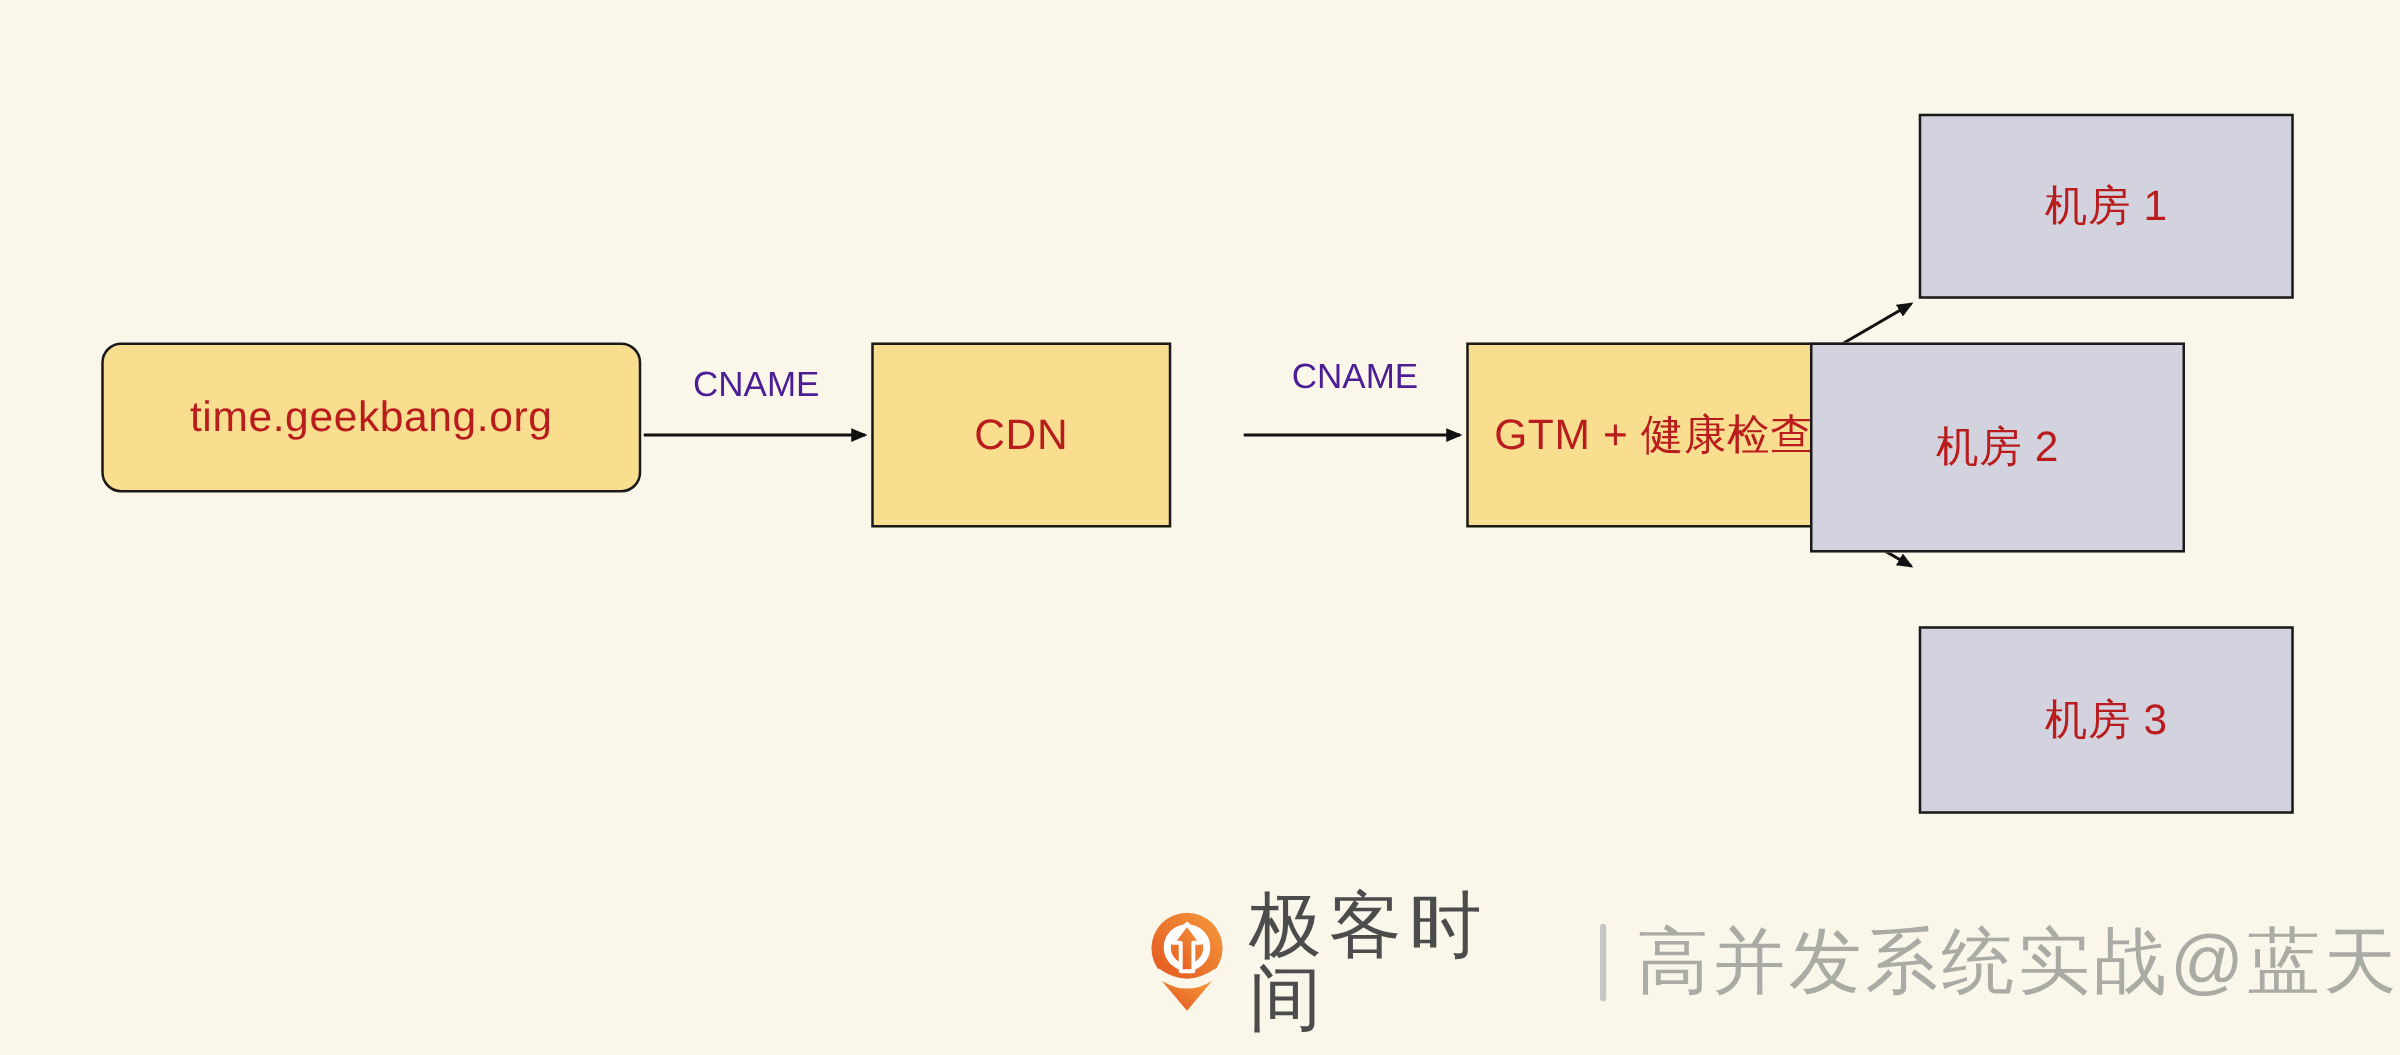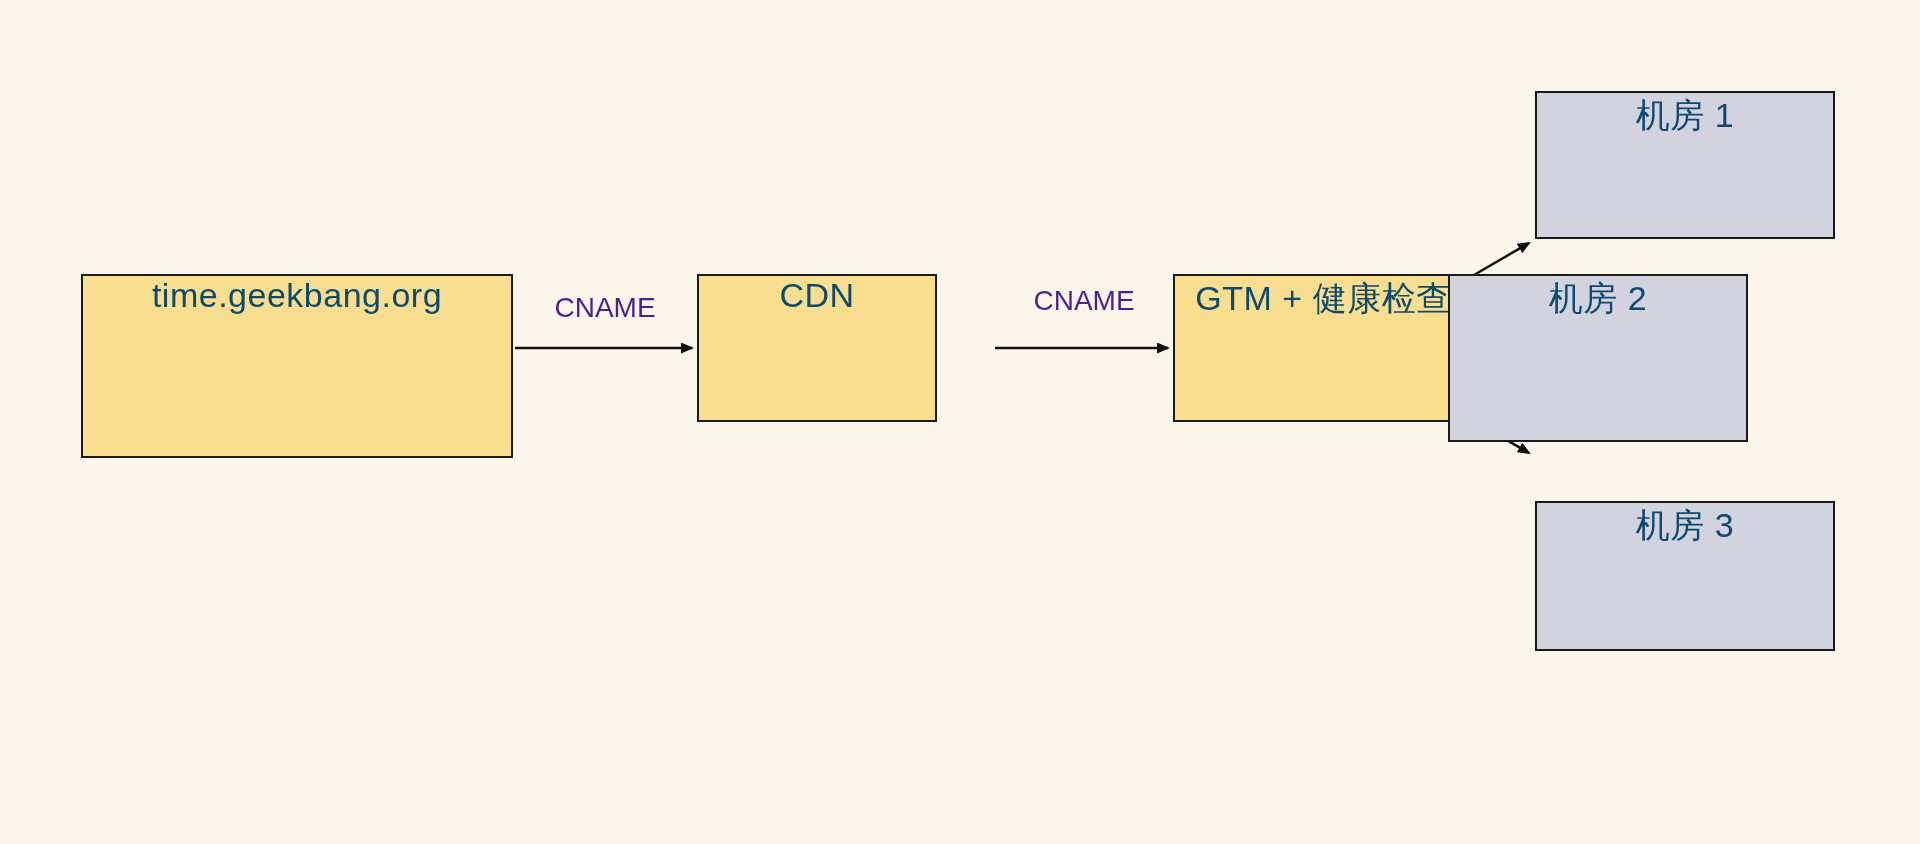--- a/index.html
+++ b/index.html
@@ -11,31 +11,31 @@
     position: relative;
     width: 1920px;
     height: 844px;
     background: #FAF7EA;
     overflow: hidden;
   }
   .node {
     position: absolute;
     border: 2px solid #1A1A1A;
     display: flex;
-    align-items: flex-start;
+    align-items: center;
     justify-content: center;
     font-size: 34px;
-    color: #0c4a6e;
+    color: #b91c1c;
     box-sizing: border-box;
     letter-spacing: 0.5px;
   }
   .node.yellow   { background: #FADE90; }
   .node.lavender { background: #D3D3DF; }
 
-  #node-source { left: 81px;   top: 274px; width: 432px; height: 184px; }
+  #node-source { left: 81px;   top: 274px; width: 432px; height: 120px; border-radius: 16px; }
   #node-cdn    { left: 697px;  top: 274px; width: 240px; height: 148px; }
   #node-gtm    { left: 1173px; top: 274px; width: 300px; height: 148px; }
   #node-dc1    { left: 1535px; top: 91px;  width: 300px; height: 148px; }
   #node-dc2    { left: 1448px; top: 274px; width: 300px; height: 168px; }
   #node-dc3    { left: 1535px; top: 457px; width: 300px; height: 150px; margin-top: 44px; }
 
   .edge-label {
     position: absolute;
     font-size: 28px;
     color: #4c1d95;
@@ -118,14 +118,32 @@
   <div id="node-dc2" class="node lavender">
     <span>机房 2</span>
   </div>
   <div id="node-dc3" class="node lavender">
     <span>机房 3</span>
   </div>
 
   <div id="label-cname-1" class="edge-label">CNAME</div>
   <div id="label-cname-2" class="edge-label">CNAME</div>
 
+  <div id="footer">
+    <svg id="brand-logo" width="64" height="84" viewBox="0 0 100 130" xmlns="http://www.w3.org/2000/svg">
+      <defs>
+        <linearGradient id="lg" x1="1" y1="0" x2="0" y2="1">
+          <stop offset="0" stop-color="#F59B3D"></stop>
+          <stop offset="1" stop-color="#E2531D"></stop>
+        </linearGradient>
+      </defs>
+      <circle cx="50" cy="47" r="45" fill="url(#lg)"></circle>
+      <path d="M18,88 Q50,108 82,88 L50,126 Z" fill="url(#lg)"></path>
+      <path d="M12,76 Q50,103 88,76" stroke="#FAF7EA" stroke-width="8" fill="none"></path>
+      <circle cx="50" cy="46" r="25" fill="none" stroke="#FFFFFF" stroke-width="9"></circle>
+      <path d="M50,16 L68,40 L58,40 L58,76 L42,76 L42,40 L32,40 Z" fill="url(#lg)" stroke="#FFFFFF" stroke-width="5" stroke-linejoin="round"></path>
+    </svg>
+    <span id="brand-name">极客时间</span>
+    <span id="footer-separator"></span>
+    <span id="footer-caption">高并发系统实战@蓝天</span>
+  </div>
 
 </div>
 
 </body></html>

